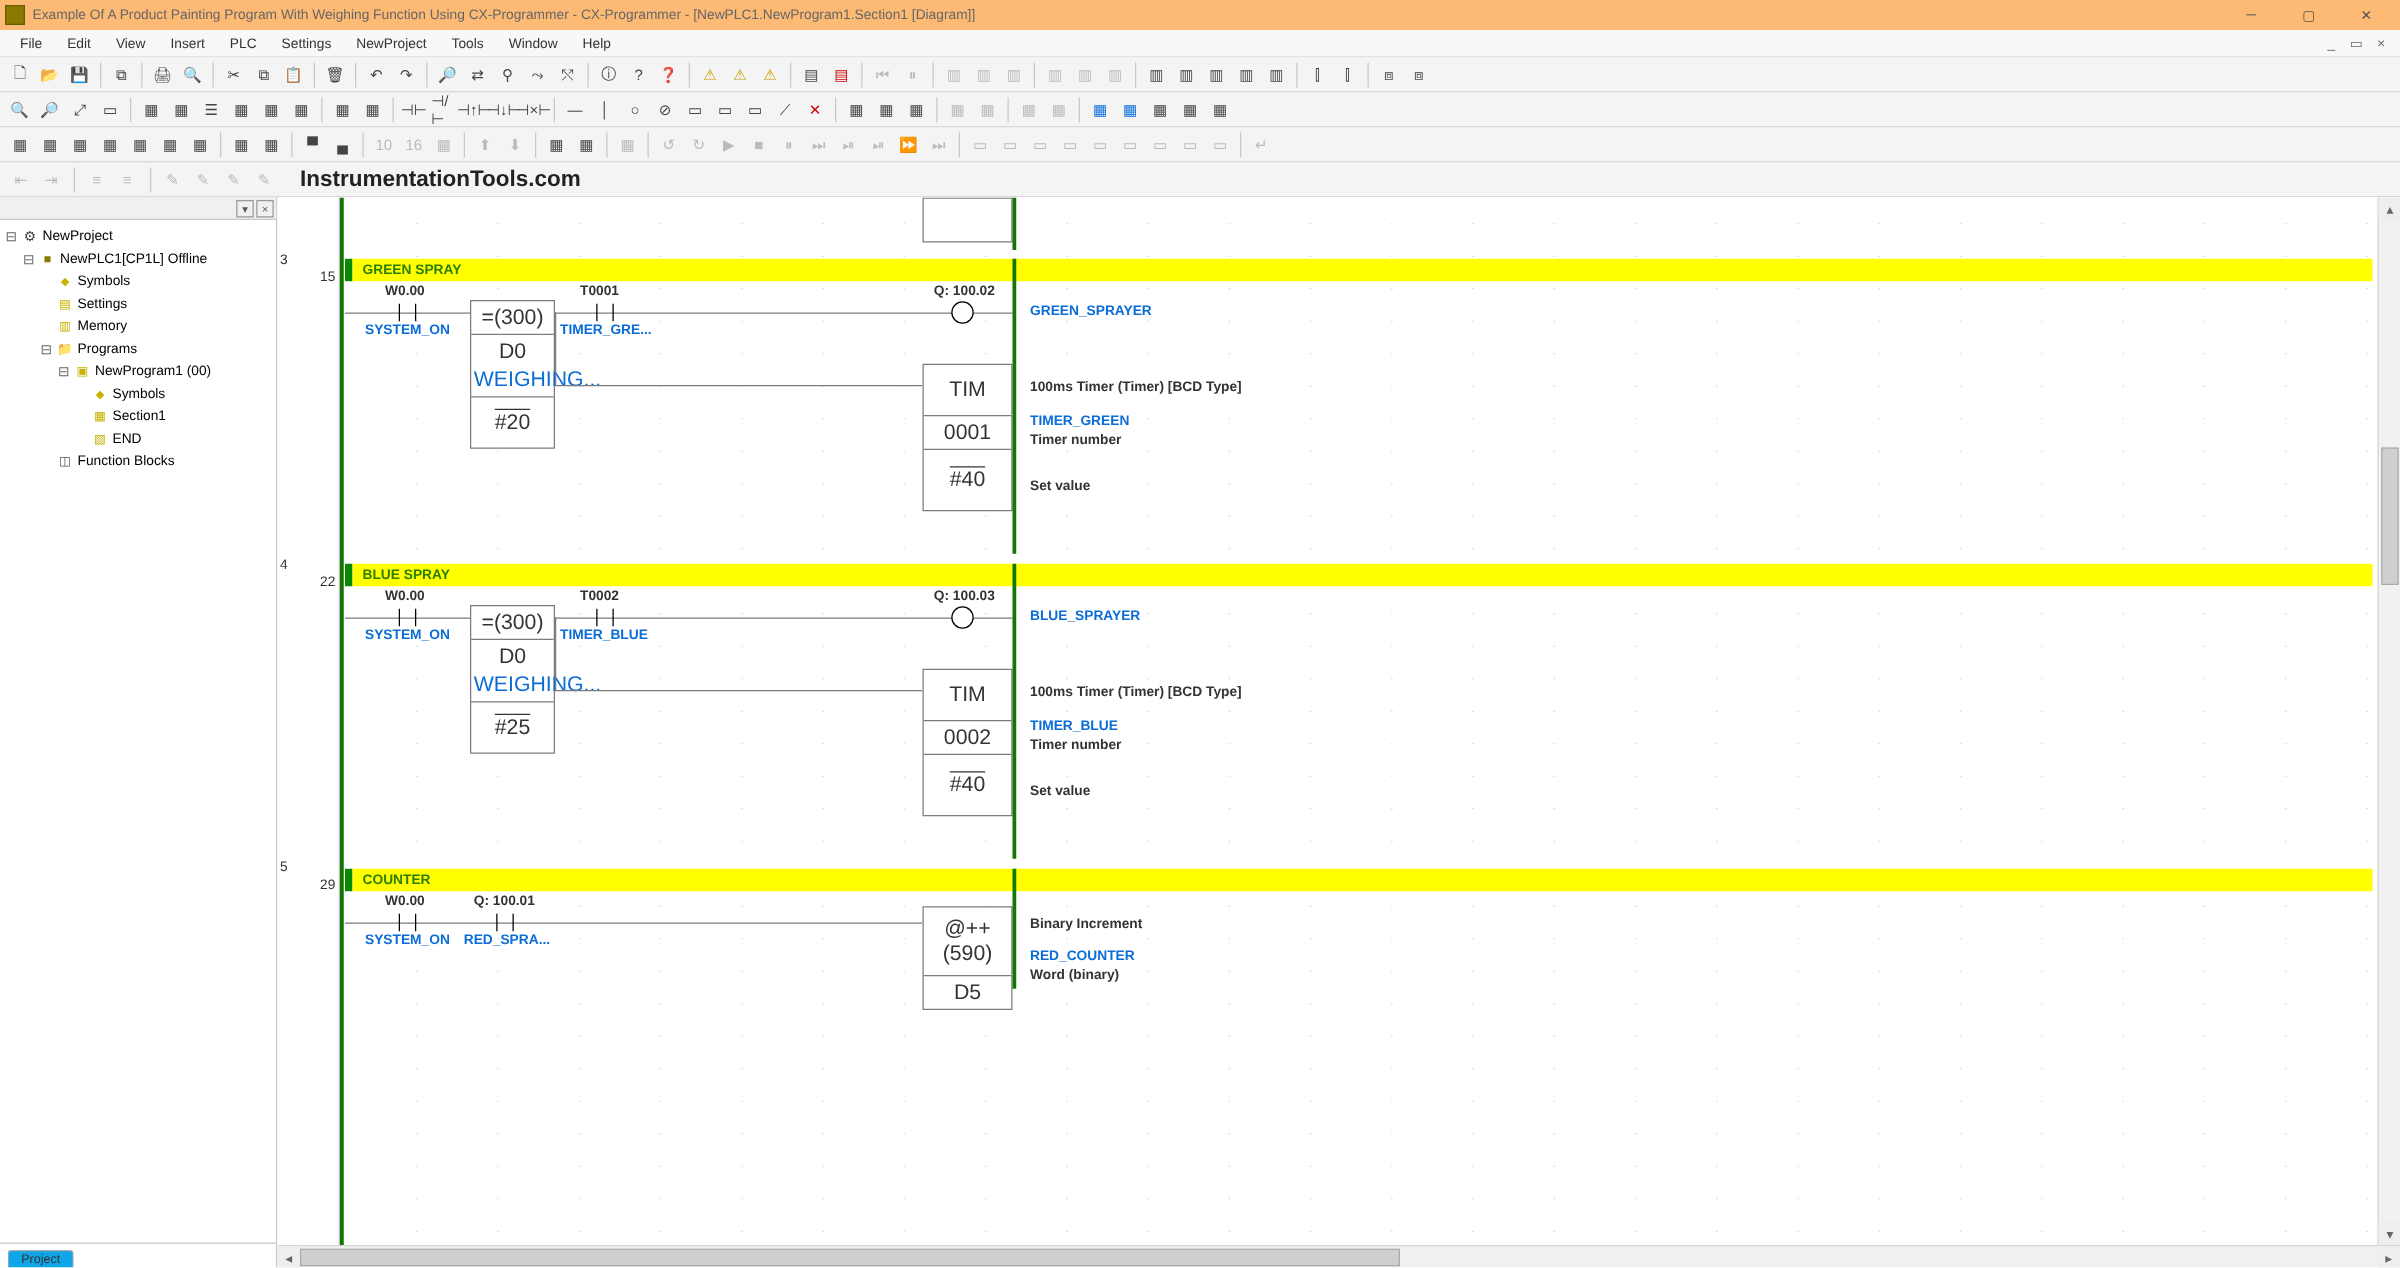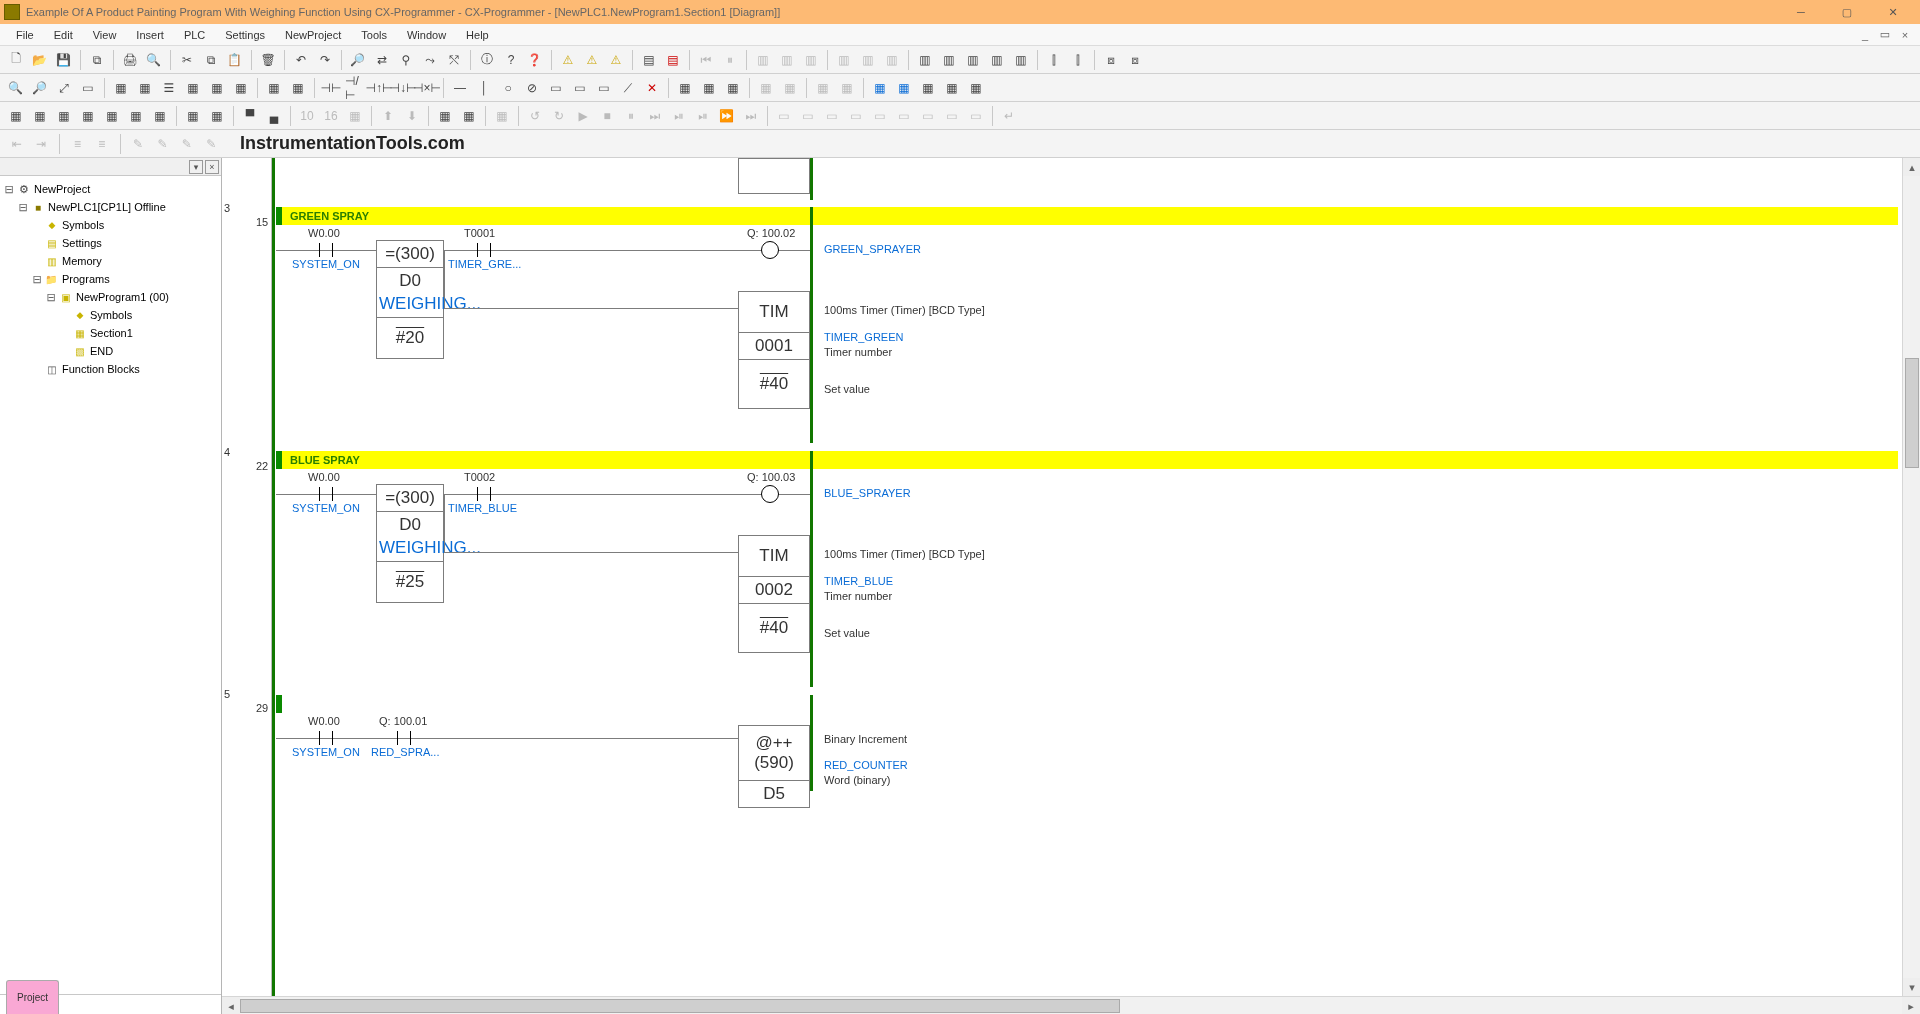--- a/index.html
+++ b/index.html
@@ -46,21 +46,21 @@
 .ico.plc::before { content:"■"; color:#8a7a00; font-size:10px; }
 .ico.sym::before { content:"◆"; color:#c8b400; font-size:9px; }
 .ico.set::before { content:"▤"; color:#c8b400; font-size:10px; }
 .ico.mem::before { content:"▥"; color:#c8b400; font-size:10px; }
 .ico.fld::before { content:"📁"; font-size:10px; }
 .ico.prg::before { content:"▣"; color:#c8b400; font-size:10px; }
 .ico.sec::before { content:"▦"; color:#c8b400; font-size:10px; }
 .ico.end::before { content:"▧"; color:#c8b400; font-size:10px; }
 .ico.fb::before  { content:"◫"; color:#555; font-size:10px; }
 .tree-tab { height:20px; border-top:1px solid #c8c8c8; display:flex; align-items:flex-end; padding-left:6px; }
-.tree-tab .tab { border:1px solid #aaa; border-bottom:none; padding:11px 10px; background:#f9a8d4; font-size:10px; color:#333; border-radius:3px 3px 0 0; }
+.tree-tab .tab { border:1px solid #aaa; border-bottom:none; padding:1px 10px; background:#0ea5e9; font-size:10px; color:#333; border-radius:3px 3px 0 0; }
 
 
 .ladder-wrap { flex:1; display:flex; flex-direction:column; background:#fff; position:relative; }
 .ladder-scroll { flex:1; overflow:hidden; position:relative; background:#fff; display:flex; }
 .rung-col { width:50px; border-right:1px solid #bcbcbc; background:#fff; }
 .rung-col .rn { position:absolute; left:2px; font-size:11px; color:#333; }
 .rung-col .rn2 { position:absolute; left:34px; font-size:11px; color:#333; }
 .rail-col { width:4px; background:#fff; position:relative; }
 .rail-bar { position:absolute; left:0; top:0; width:3px; height:100%; background:#117700; }
 .diagram { flex:1; position:relative; background:#fff; }
@@ -69,21 +69,21 @@
 
 .commentbar { position:absolute; left:0; height:18px; background:#ffff00; color:#2b7f00; font-weight:600; font-size:11px; padding-left:8px; display:flex; align-items:center; }
 .green-marker { position:absolute; width:6px; height:18px; background:#0a8a00; }
 .contact { position:absolute; width:26px; height:14px; }
 .contact::before, .contact::after { content:""; position:absolute; top:0; width:1px; height:14px; background:#000; }
 .contact::before { left:6px; }
 .contact::after { right:6px; }
 .hline { position:absolute; height:1px; background:#7c7c7c; }
 .vline { position:absolute; width:1px; background:#7c7c7c; }
 .coil { position:absolute; width:18px; height:18px; border:1px solid #000; border-radius:50%; background:#fff; }
-.txt { position:absolute; font-size:11px; color:#333; white-space:nowrap; }
+.txt { position:absolute; font-size:11px; color:#333; white-space:nowrap;font-weight:bold; }
 .txt.addr { color:#333; }
 .txt.tag { color:#0a6cd6; }
 .box { position:absolute; border:1px solid #7c7c7c; background:#fff; }
 .box .cell { border-bottom:1px solid #7c7c7c; text-align:center; font-size:17px; color:#333; padding:3px 2px; }
 .box .cell.tag { color:#0a6cd6; }
 .overline { text-decoration:overline; }
 .rrail { position:absolute; width:3px; background:#117700; }
 
 
 .vscroll { position:absolute; right:0; top:0; width:18px; height:100%; background:#f1f1f1; border-left:1px solid #d6d6d6; }
@@ -715,20 +715,23 @@
           <div class="cell overline" style="border-bottom:none; padding:14px 0">#40</div>
         </div>
         <div class="txt" style="left:548px; top:390px;">100ms Timer (Timer) [BCD Type]</div>
         <div class="txt tag" style="left:548px; top:417px;">TIMER_BLUE</div>
         <div class="txt" style="left:548px; top:432px;">Timer number</div>
         <div class="txt" style="left:548px; top:469px;">Set value</div>
 
         <div class="rrail" style="left:534px; top:293px; height:236px;"></div>
 
         <div class="green-marker" style="left:0; top:537px;"></div>
+        <div class="commentbar" style="top:537px; left:6px; right:22px;">
+            <span>COUNTER</span>
+          </div>
 
         <div class="hline" style="left:0; top:580px; width:462px;"></div>
         <div class="contact" style="left:37px; top:573px;"></div>
         <div class="txt addr" style="left:32px; top:557px;">W0.00</div>
         <div class="txt tag" style="left:16px; top:588px;">SYSTEM_ON</div>
 
         <div class="contact" style="left:115px; top:573px;"></div>
         <div class="txt addr" style="left:103px; top:557px;">Q: 100.01</div>
         <div class="txt tag" style="left:95px; top:588px;">RED_SPRA...</div>
 

